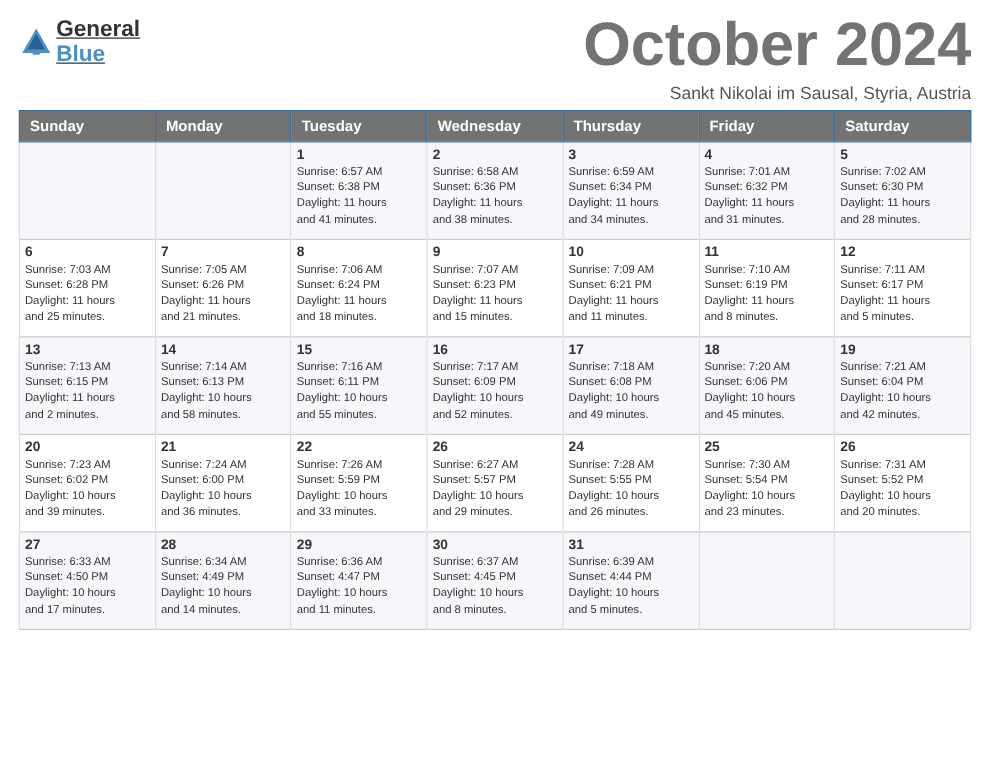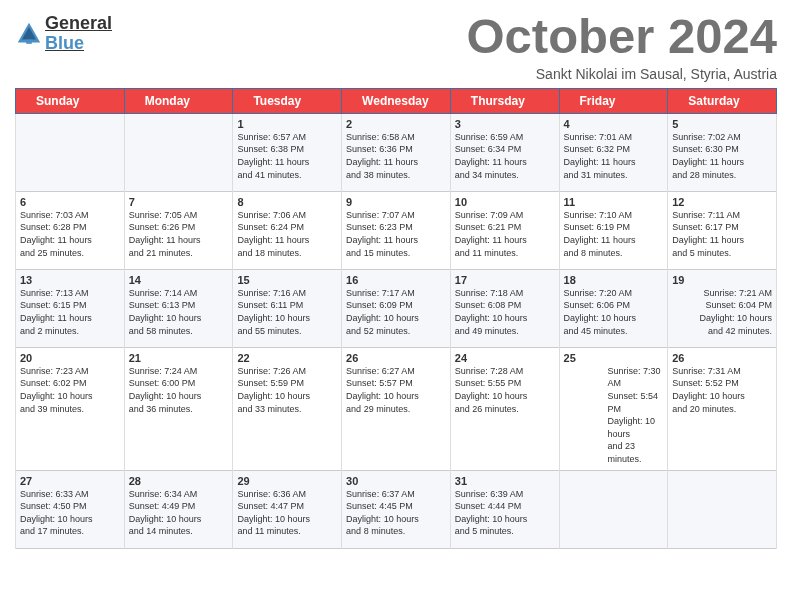--- a/index.html
+++ b/index.html
@@ -56,25 +56,25 @@
       font-size: 14px;
       color: #555;
       margin-top: 2px;
     }
     table {
       width: 100%;
       border-collapse: collapse;
       table-layout: fixed;
     }
     thead th {
-      background-color: #ef4444;
+      background-color: #737373;
       color: #fff;
       font-size: 12px;
       font-weight: bold;
-      padding: 5px 20px;
+      padding: 5px 8px;
       text-align: left;
       border: 1px solid #3a6fa8;
     }
     tbody tr {
       border-bottom: 1px solid #ccc;
     }
     tbody td {
       vertical-align: top;
       padding: 4px 4px 4px 4px;
       font-size: 9.5px;
@@ -265,21 +265,21 @@
           </td>
           <td>
             <span class="day-num">18</span>
             <div class="day-info" style="white-space: pre-line;">Sunrise: 7:20 AM
 Sunset: 6:06 PM
 Daylight: 10 hours
 and 45 minutes.</div>
           </td>
           <td>
             <span class="day-num">19</span>
-            <div class="day-info" style="white-space: pre-line; text-align: right;">Sunrise: 7:21 AM
+            <div class="day-info" style="white-space: pre-line;">Sunrise: 7:21 AM
 Sunset: 6:04 PM
 Daylight: 10 hours
 and 42 minutes.</div>
           </td>
         </tr>
         <tr>
           <td>
             <span class="day-num">20</span>
             <div class="day-info" style="white-space: pre-line;">Sunrise: 7:23 AM
 Sunset: 6:02 PM
@@ -309,21 +309,21 @@
           </td>
           <td>
             <span class="day-num">24</span>
             <div class="day-info" style="white-space: pre-line;">Sunrise: 7:28 AM
 Sunset: 5:55 PM
 Daylight: 10 hours
 and 26 minutes.</div>
           </td>
           <td>
             <span class="day-num">25</span>
-            <div class="day-info" style="white-space: pre-line; margin-left: 44px;">Sunrise: 7:30 AM
+            <div class="day-info" style="white-space: pre-line;">Sunrise: 7:30 AM
 Sunset: 5:54 PM
 Daylight: 10 hours
 and 23 minutes.</div>
           </td>
           <td>
             <span class="day-num">26</span>
             <div class="day-info" style="white-space: pre-line;">Sunrise: 7:31 AM
 Sunset: 5:52 PM
 Daylight: 10 hours
 and 20 minutes.</div>

